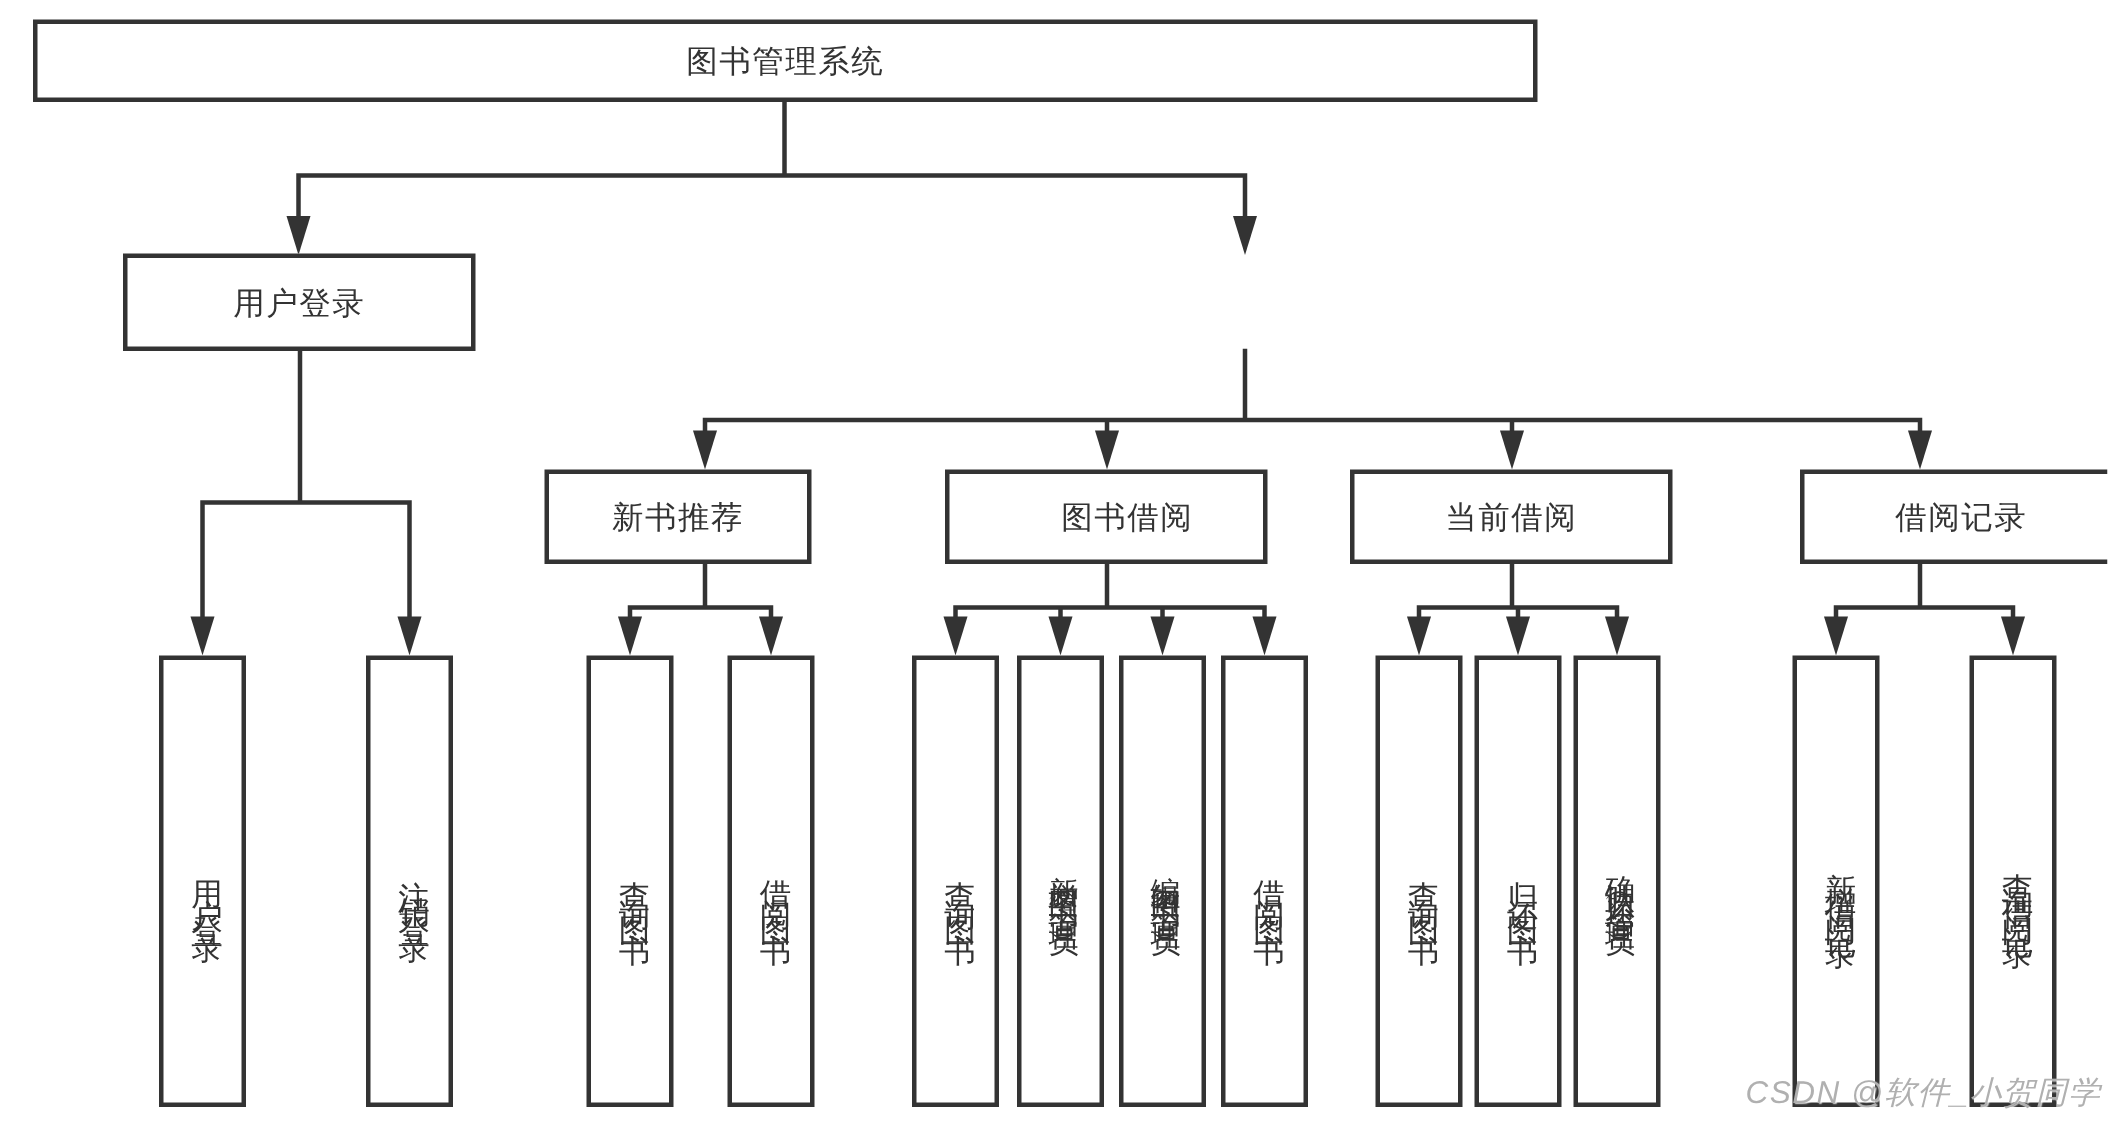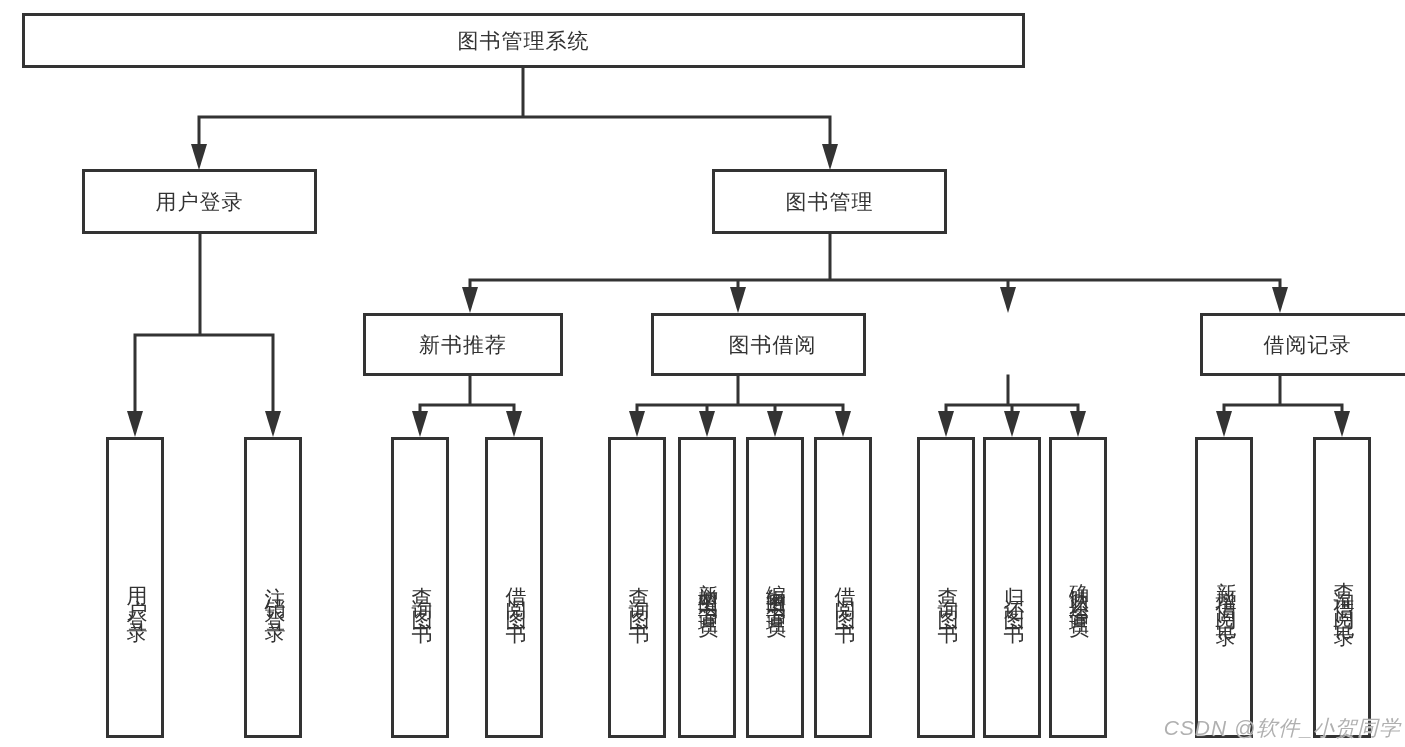--- a/index.html
+++ b/index.html
@@ -52,22 +52,22 @@
     white-space:normal;
   }
   .ls-4{letter-spacing:12px;padding-top:12px;}
   .ls-6{letter-spacing:9px;padding-top:9px;}
   .ls-9{letter-spacing:5px;padding-top:5px;font-size:20px;}
 
   
   #n-root {left:22px;  top:13px;  width:1003px;height:55px;}
   #n-l2-0 {left:82px;  top:169px; width:235px; height:65px;}
   #n-l2-1 {left:712px; top:169px; width:235px; height:65px;}
-  #n-l3-0 {left:363px; top:313px; width:200px; height:63px;}
-  #n-l3-1 {left:651px; top:313px; width:215px; height:63px;padding-left:28px;}
+  #n-l3-0 {left:363px; top:313px; width:178px; height:63px;}
+  #n-l3-1 {left:630px; top:313px; width:215px; height:63px;padding-left:28px;}
   #n-l3-2 {left:900px; top:313px; width:215px; height:63px;}
   #n-l3-3 {left:1172px;top:313px; width:215px; height:63px;margin-left:28px;}
   .leaf   {top:437px;  width:58px; height:301px;}
   #leaf-0 {left:106px;}
   #leaf-1 {left:244px;}
   #leaf-2 {left:391px;}
   #leaf-3 {left:485px;}
   #leaf-4 {left:608px;}
   #leaf-5 {left:678px;}
   #leaf-6 {left:746px;}
@@ -128,24 +128,24 @@
     <polygon points="1070,411 1086,411 1078,437"></polygon>
 
     <path d="M1280 376 V405 M1224 405 H1342 M1224 405 V425 M1342 405 V425"></path>
     <polygon points="1216,411 1232,411 1224,437"></polygon>
     <polygon points="1334,411 1350,411 1342,437"></polygon>
   </svg>
 
   <div class="node" id="n-root">图书管理系统</div>
 
   <div class="node" id="n-l2-0">用户登录</div>
-  <div class="node" id="n-l2-1">图书管理</div>
 
   <div class="node" id="n-l3-0">新书推荐</div>
   <div class="node" id="n-l3-1">图书借阅</div>
+  <div class="node" id="n-l3-2">当前借阅</div>
   <div class="node" id="n-l3-3">借阅记录</div>
 
   <div class="node v-node leaf ls-4" id="leaf-0">用户登录</div>
   <div class="node v-node leaf ls-4" id="leaf-1">注销登录</div>
   <div class="node v-node leaf ls-4" id="leaf-2">查询图书</div>
   <div class="node v-node leaf ls-4" id="leaf-3">借阅图书</div>
   <div class="node v-node leaf ls-4" id="leaf-4">查询图书</div>
   <div class="node v-node leaf ls-9" id="leaf-5">新增图书（管理员）</div>
   <div class="node v-node leaf ls-9" id="leaf-6">编辑图书（管理员）</div>
   <div class="node v-node leaf ls-4" id="leaf-7">借阅图书</div>

